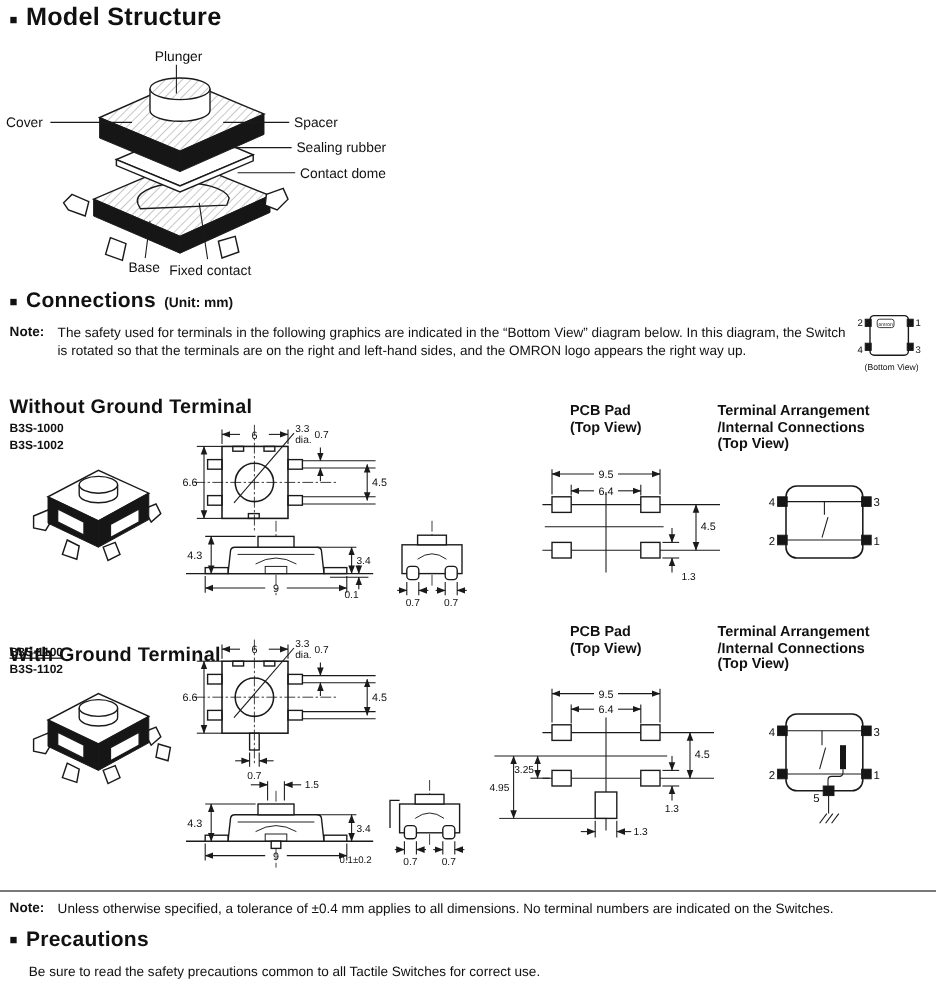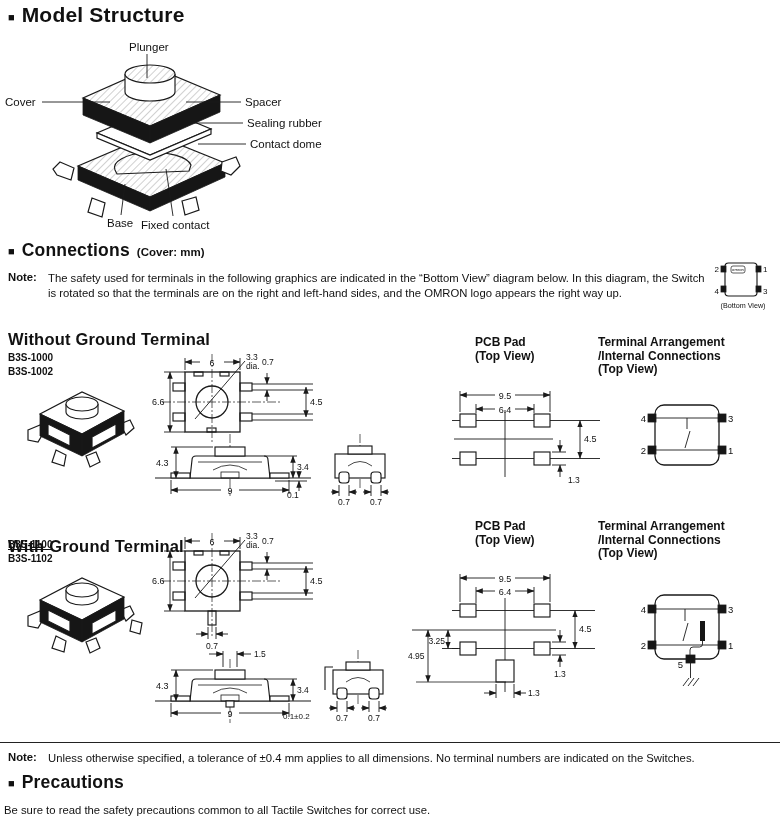--- a/index.html
+++ b/index.html
@@ -90,21 +90,21 @@
     <text class="t115" x="245" y="72">Spacer</text>
     <text class="t115" x="247" y="93">Sealing rubber</text>
     <text class="t115" x="250" y="114">Contact dome</text>
     <text class="t115" x="107" y="193">Base</text>
     <text class="t115" x="141" y="195">Fixed contact</text>
   </svg>
 
   <div class="abs hrow" style="left:8px;top:240px;">
     <span class="bullet">■</span>
     <span class="h-big">Connections</span>
-    <span class="h-unit">(Cover: mm)</span>
+    <span class="h-unit">(Unit: mm)</span>
   </div>
 
   <div class="abs note-lbl" style="left:8px;top:271px;">Note:</div>
   <div class="abs body-txt" style="left:48px;top:271px;width:658px;">The safety used for terminals in the following graphics are indicated in the “Bottom View” diagram below. In this diagram, the Switch is rotated so that the terminals are on the right and left-hand sides, and the OMRON logo appears the right way up.</div>
 
   <svg class="abs" style="left:710px;top:258px;" width="68" height="55" viewBox="0 0 68 55">
     <rect class="ln" x="15" y="5" width="32" height="33" rx="3.5"></rect>
     <rect class="blk" x="11" y="8" width="5" height="6"></rect>
     <rect class="blk" x="46" y="8" width="5" height="6"></rect>
     <rect class="blk" x="11" y="28" width="5" height="6"></rect>
@@ -459,15 +459,15 @@
   </svg>
 
   <div class="abs rule" style="left:0;top:742px;"></div>
   <div class="abs note-lbl" style="left:8px;top:751px;">Note:</div>
   <div class="abs body-txt" style="left:48px;top:751px;width:728px;">Unless otherwise specified, a tolerance of ±0.4 mm applies to all dimensions. No terminal numbers are indicated on the Switches.</div>
 
   <div class="abs hrow" style="left:8px;top:772px;">
     <span class="bullet">■</span>
     <span class="h-big">Precautions</span>
   </div>
-  <div class="abs body-txt" style="left:4px;top:803px;width:740px;">Be sure to read the safety precautions common to all Tactile Switches for correct use.</div>
+  <div class="abs body-txt" style="left:24px;top:803px;width:740px;">Be sure to read the safety precautions common to all Tactile Switches for correct use.</div>
 
 </div>
 
 </body></html>

